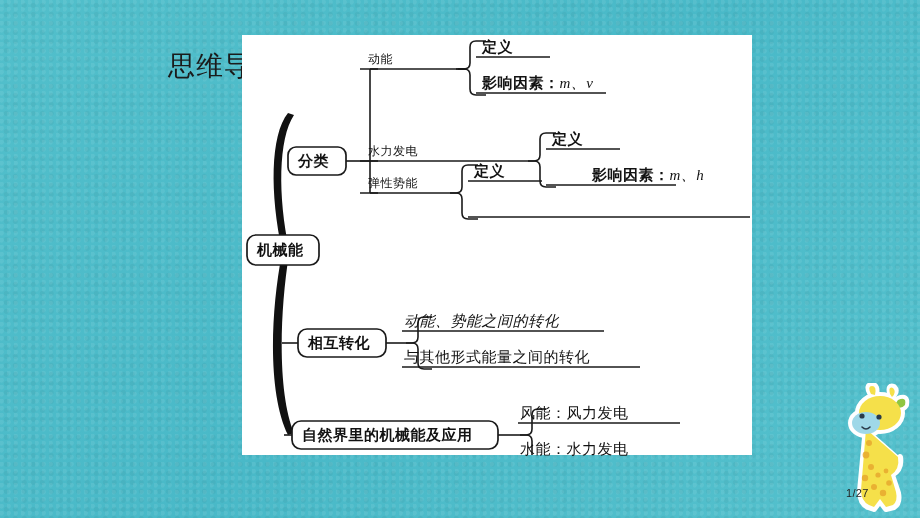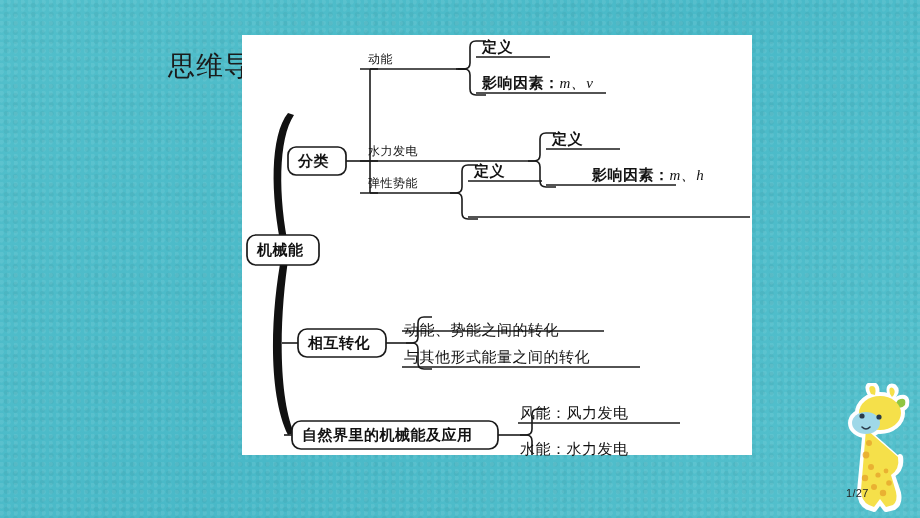--- a/index.html
+++ b/index.html
@@ -136,21 +136,21 @@
 
   <div class="lbl leaf-txt" style="left:240px;top:5px;">定义</div>
   <div class="lbl leaf-txt" style="left:240px;top:41px;"><span>影响因素：</span><span class="mv">m、v</span></div>
 
   <div class="lbl leaf-txt" style="left:310px;top:97px;">定义</div>
   <div class="lbl leaf-txt" style="left:318px;top:133px;margin-left:32px;"><span>影响因素：</span><span class="mv">m、h</span></div>
 
   <div class="lbl leaf-txt" style="left:232px;top:129px;">定义</div>
 
   <div class="lbl node-txt" style="left:66px;top:301px;">相互转化</div>
-  <div class="lbl leaf-plain" style="left:162px;top:288px;">动能、势能之间的转化</div>
+  <div class="lbl leaf-plain" style="left:162px;top:279px;font-style:italic;">动能、势能之间的转化</div>
   <div class="lbl node-txt" style="left:60px;top:393px;">自然界里的机械能及应用</div>
 
   <div class="lbl leaf-plain" style="left:162px;top:315px;">与其他形式能量之间的转化</div>
   <div class="lbl leaf-plain" style="left:278px;top:371px;">风能：风力发电</div>
   <div class="lbl leaf-plain" style="left:278px;top:407px;">水能：水力发电</div>
 
 </div>
 
 <svg id="giraffe" viewBox="0 0 76 132">
 

